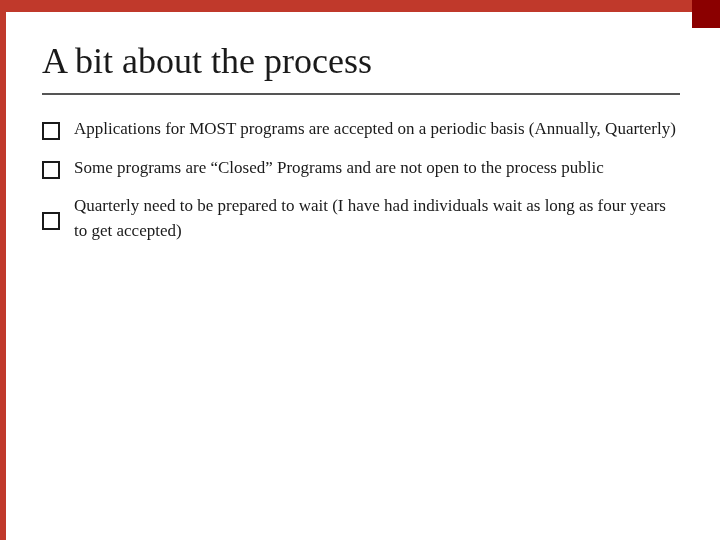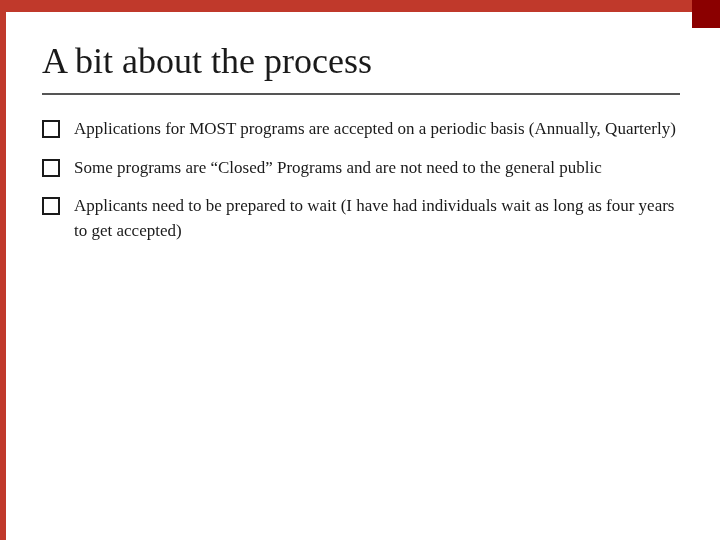--- a/index.html
+++ b/index.html
@@ -81,21 +81,21 @@
     }
 
     .bullet-list {
       list-style: none;
       padding: 0;
       margin: 0;
     }
 
     .bullet-list li {
       display: flex;
-      align-items: flex-start;
+      align-items: center;
       margin-bottom: 14px;
       font-size: 17px;
       color: #1a1a1a;
       line-height: 1.45;
     }
 
     .bullet-marker {
       flex-shrink: 0;
       width: 18px;
       height: 18px;
@@ -121,21 +121,21 @@
     <h1 class="slide-title">A bit about the process</h1>
     <div class="title-divider"></div>
 
     <ul class="bullet-list">
     <li>
           <span class="bullet-marker"></span>
           <span class="bullet-text">Applications for MOST programs are accepted on a periodic basis (Annually, Quarterly)</span>
         </li>
         <li>
           <span class="bullet-marker"></span>
-          <span class="bullet-text">Some programs are “Closed” Programs and are not need to the general public</span>
+          <span class="bullet-text">Some programs are “Closed” Programs and are not open to the process public</span>
         </li>
         <li>
           <span class="bullet-marker"></span>
-          <span class="bullet-text">Applicants need to be prepared to wait (I have had individuals wait as long as four years to get accepted)</span>
+          <span class="bullet-text">Quarterly need to be prepared to wait (I have had individuals wait as long as four years to get accepted)</span>
         </li>
       </ul>
   </div>
 </div>
 
 </body></html>

